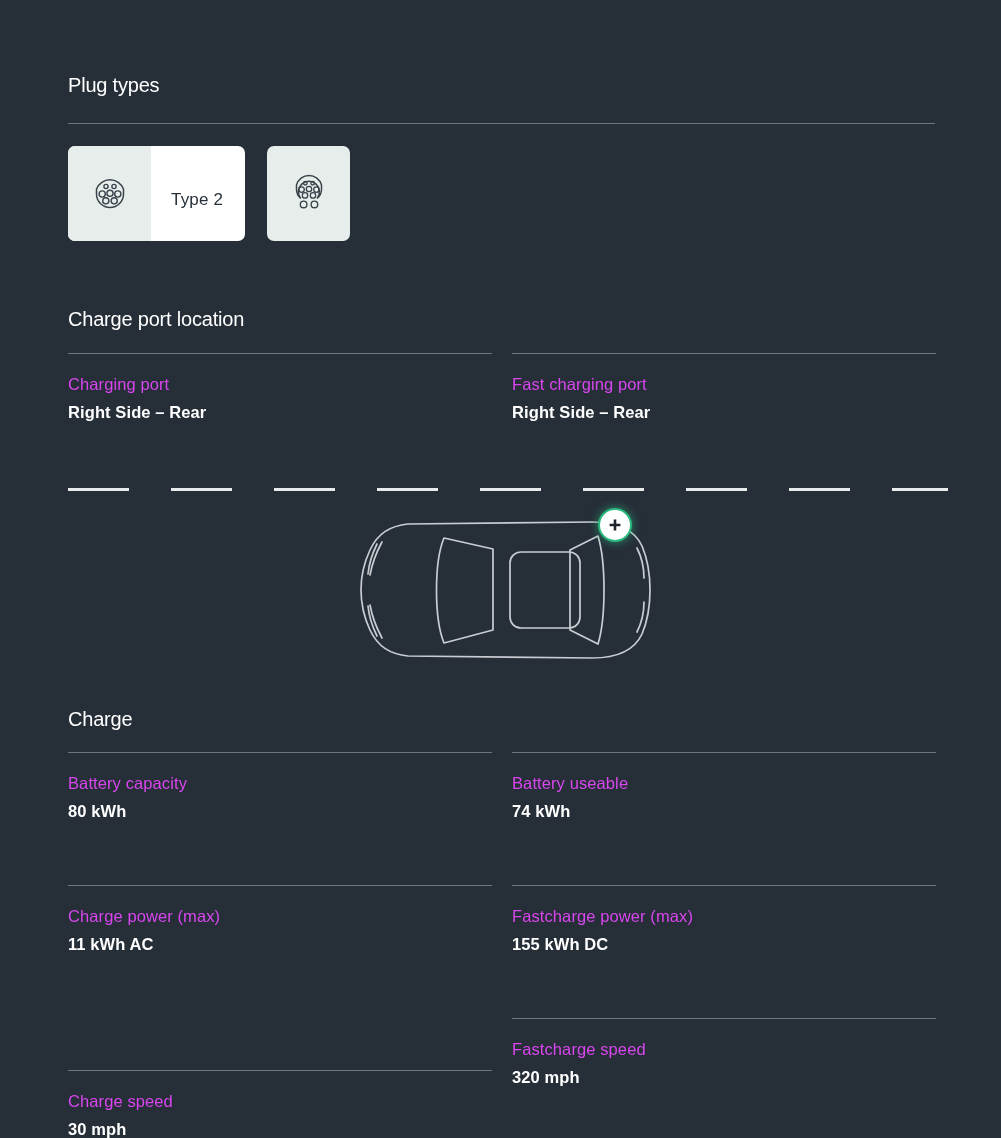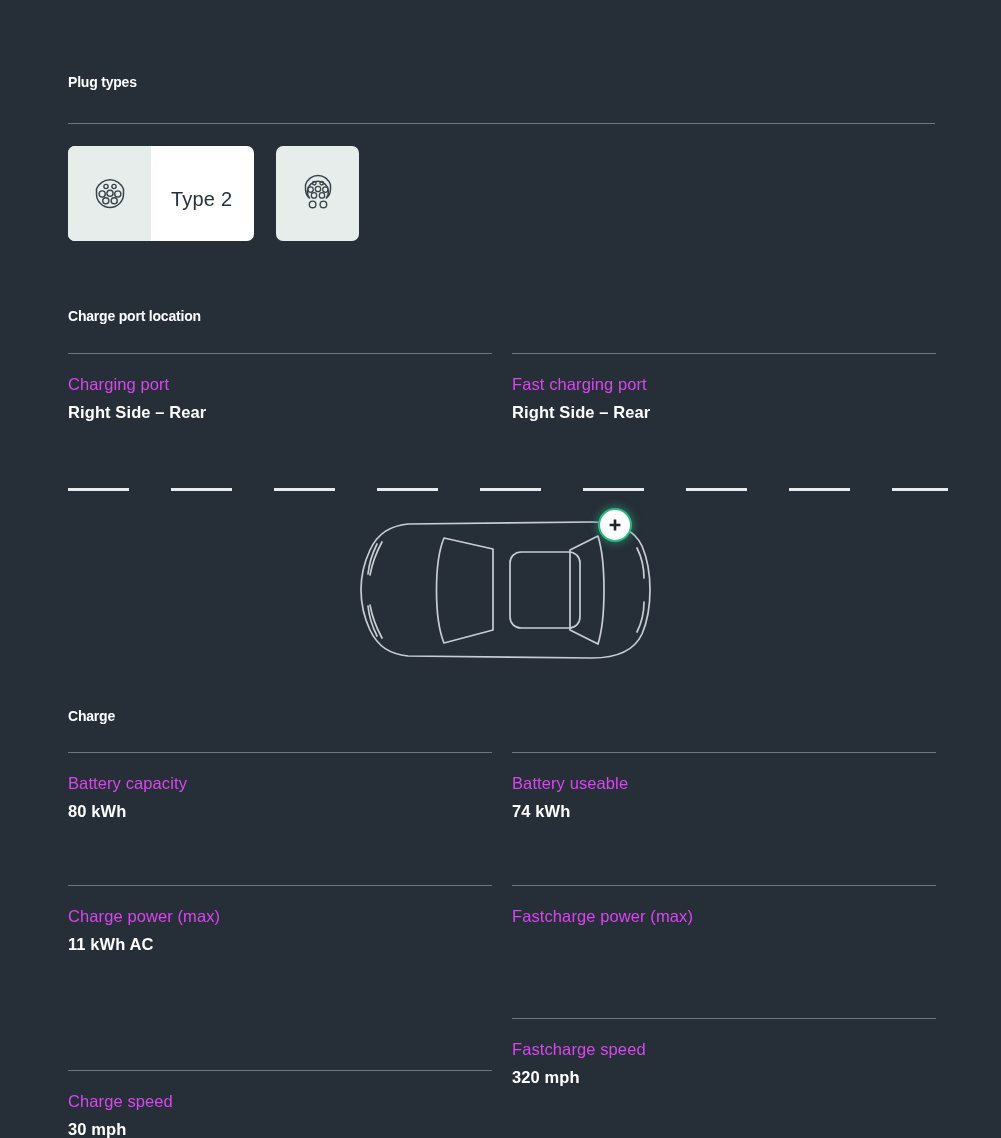--- a/index.html
+++ b/index.html
@@ -18,22 +18,22 @@
     height: 1138px;
     background: #262E38;
     overflow: hidden;
   }
 
   
   .section-heading {
     position: absolute;
     left: 68px;
     color: #FFFFFF;
-    font-size: 14px;
-    font-weight: bold;
+    font-size: 20px;
+    font-weight: normal;
     letter-spacing: -0.2px;
   }
 
   
   .full-rule {
     position: absolute;
     left: 68px;
     width: 867px;
     height: 1px;
     background: #6E7680;
@@ -60,21 +60,21 @@
     background: #E7EDEA;
     display: flex;
     align-items: center;
     justify-content: center;
   }
   .plug-label {
     display: flex;
     align-items: center;
     padding: 12px 22px 0 20px;
     color: #26313C;
-    font-size: 20px;
+    font-size: 17px;
     letter-spacing: 0.2px;
     white-space: nowrap;
   }
 
   
   .spec-col {
     position: absolute;
     width: 424px;
   }
   .spec-col.left  { left: 68px; }
@@ -262,20 +262,21 @@
   </div>
 
   <div class="spec-col left" style="top:885px">
     <div class="spec-rule"></div>
     <div class="spec-label">Charge power (max)</div>
     <div class="spec-value">11 kWh AC</div>
   </div>
   <div class="spec-col right" style="top:885px">
     <div class="spec-rule"></div>
     <div class="spec-label">Fastcharge power (max)</div>
+    <div class="spec-value">155 kWh DC</div>
   </div>
 
   <div class="spec-col left" style="top:1070px">
     <div class="spec-rule"></div>
     <div class="spec-label">Charge speed</div>
     <div class="spec-value">30 mph</div>
   </div>
   <div class="spec-col right" style="top:1018px">
     <div class="spec-rule"></div>
     <div class="spec-label">Fastcharge speed</div>

